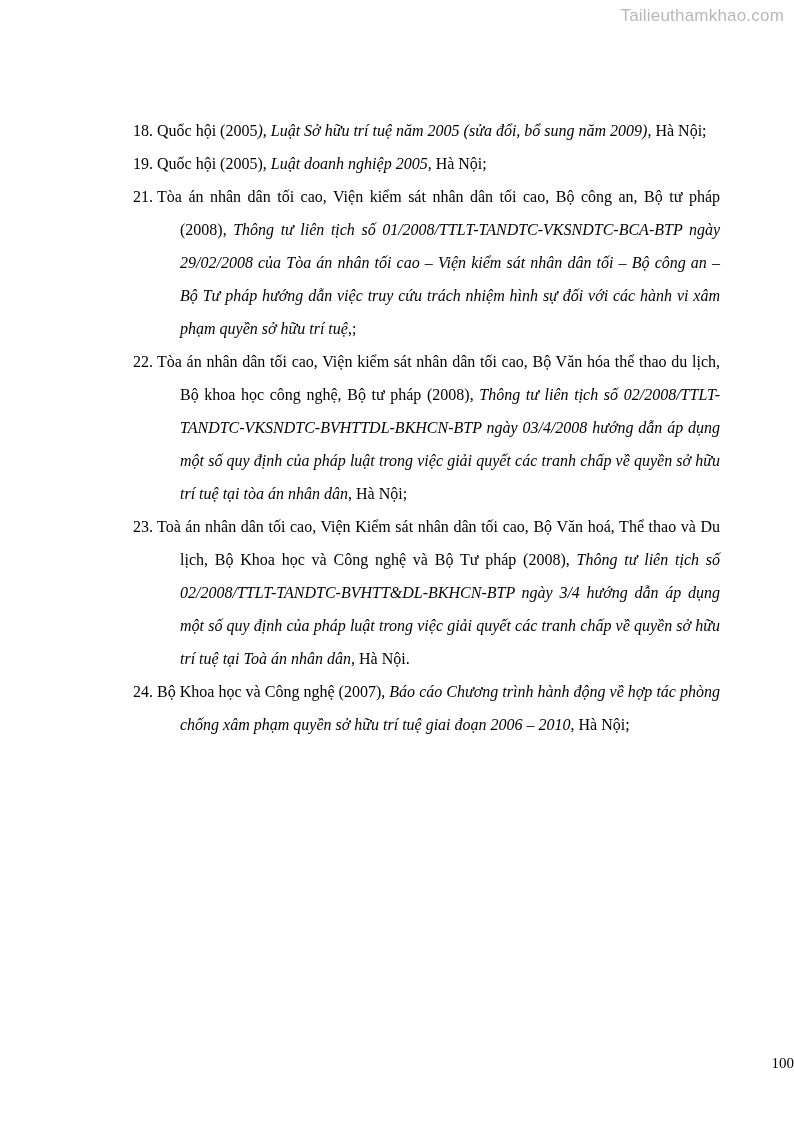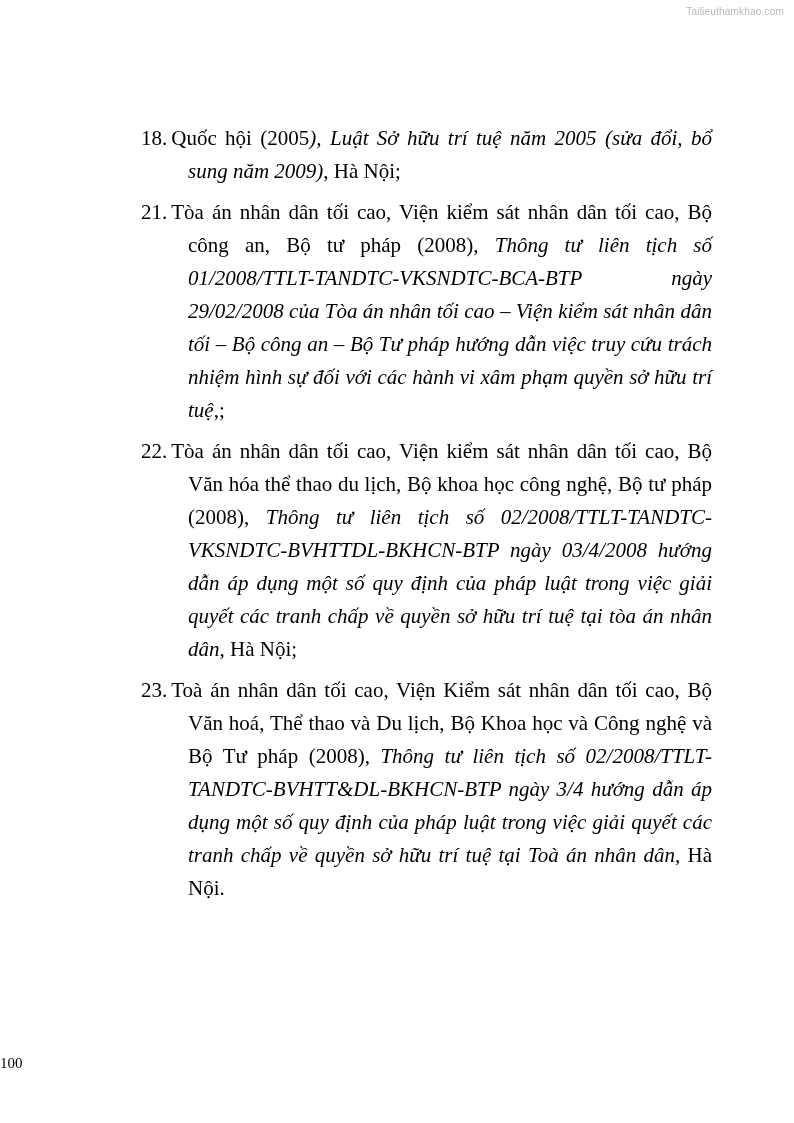--- a/index.html
+++ b/index.html
@@ -13,72 +13,78 @@
       position: relative;
       overflow: hidden;
       font-family: "Liberation Serif", "DejaVu Serif", serif;
       color: #000000;
     }
     .watermark {
       position: absolute;
       top: 6px;
       right: 10px;
       font-family: "Liberation Sans", "DejaVu Sans", sans-serif;
-      font-size: 10px;
+      font-size: 17px;
       color: #b8b8b8;
       letter-spacing: 0.2px;
     }
     .references {
       position: absolute;
       top: 114px;
       left: 133px;
       width: 587px;
       margin: 0;
       padding: 0;
       list-style: none;
     }
     .ref {
-      font-size: 21px;
+      font-size: 16px;
       line-height: 33px;
       text-align: justify;
       padding-left: 47px;
       text-indent: -47px;
-      margin: 8px;
+      margin: 0;
     }
     .ref .num {
       display: inline-block;
       text-indent: 0;
       width: auto;
       margin-right: 4px;
     }
     .ref em {
       font-style: italic;
     }
     .page-number {
       position: absolute;
       top: 1055px;
       left: 0;
       width: 794px;
-      text-align: left;
+      text-align: right;
       font-size: 15px;
     }
   </style>
 </head>
 <body>
 
 <div class="watermark">Tailieuthamkhao.com</div>
 
 <ol class="references">
   <li class="ref">
     <span class="num">18.</span><span>Quốc hội (2005</span><em>), Luật Sở hữu trí tuệ năm 2005 (sửa đổi, bổ sung năm 2009)</em><span>, Hà Nội;</span>
   </li>
   <li class="ref">
+    <span class="num">19.</span><span>Quốc hội (2005), </span><em>Luật doanh nghiệp 2005,</em><span> Hà Nội;</span>
+  </li>
+  <li class="ref">
     <span class="num">21.</span><span>Tòa án nhân dân tối cao, Viện kiểm sát nhân dân tối cao, Bộ công an, Bộ tư pháp (2008), </span><em>Thông tư liên tịch số 01/2008/TTLT-TANDTC-VKSNDTC-BCA-BTP ngày 29/02/2008 của Tòa án nhân tối cao – Viện kiểm sát nhân dân tối – Bộ công an – Bộ Tư pháp hướng dẫn việc truy cứu trách nhiệm hình sự đối với các hành vi xâm phạm quyền sở hữu trí tuệ</em><span>,;</span>
   </li>
   <li class="ref">
     <span class="num">22.</span><span>Tòa án nhân dân tối cao, Viện kiểm sát nhân dân tối cao, Bộ Văn hóa thể thao du lịch, Bộ khoa học công nghệ, Bộ tư pháp (2008), </span><em>Thông tư liên tịch số 02/2008/TTLT-TANDTC-VKSNDTC-BVHTTDL-BKHCN-BTP ngày 03/4/2008 hướng dẫn áp dụng một số quy định của pháp luật trong việc giải quyết các tranh chấp về quyền sở hữu trí tuệ tại tòa án nhân dân</em><span>, Hà Nội;</span>
   </li>
   <li class="ref">
     <span class="num">23.</span><span>Toà án nhân dân tối cao, Viện Kiểm sát nhân dân tối cao, Bộ Văn hoá, Thể thao và Du lịch, Bộ Khoa học và Công nghệ và Bộ Tư pháp (2008), </span><em>Thông tư liên tịch số 02/2008/TTLT-TANDTC-BVHTT&amp;DL-BKHCN-BTP ngày 3/4 hướng dẫn áp dụng một số quy định của pháp luật trong việc giải quyết các tranh chấp về quyền sở hữu trí tuệ tại Toà án nhân dân,</em><span> Hà Nội.</span>
   </li>
+  <li class="ref">
+    <span class="num">24.</span><span>Bộ Khoa học và Công nghệ (2007), </span><em>Báo cáo Chương trình hành động về hợp tác phòng chống xâm phạm quyền sở hữu trí tuệ giai đoạn 2006 – 2010</em><span>, Hà Nội;</span>
+  </li>
 </ol>
 
 <div class="page-number">100</div>
 
 </body></html>

